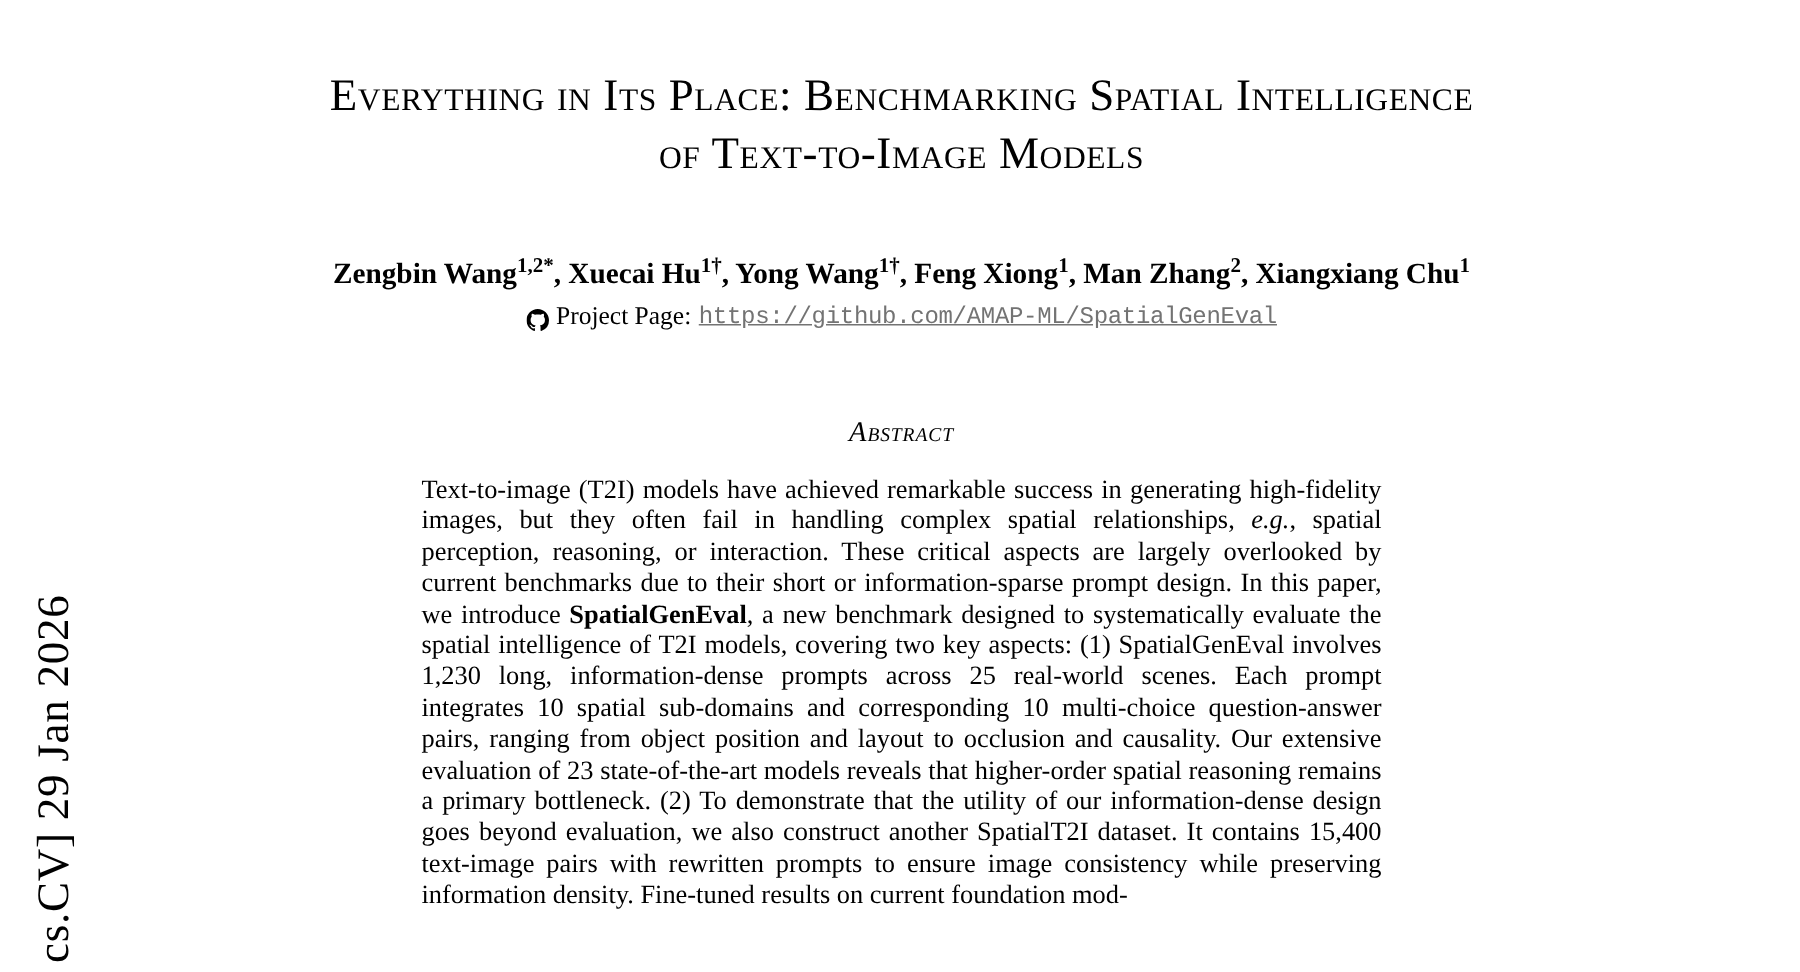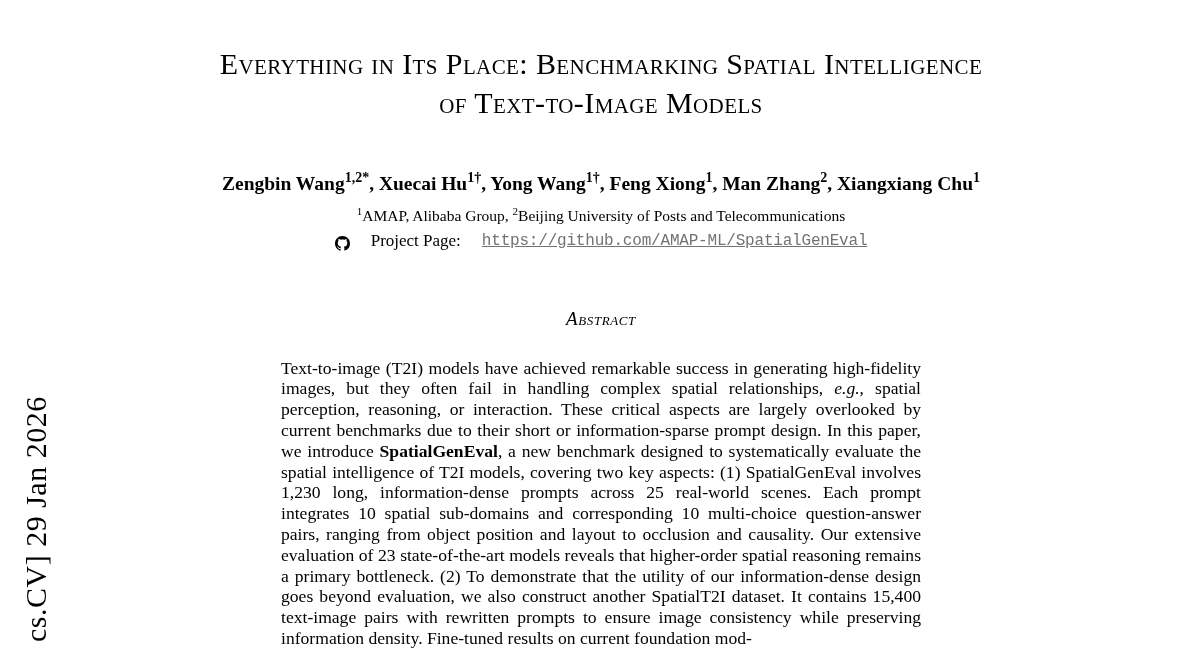--- a/index.html
+++ b/index.html
@@ -85,21 +85,21 @@
   }
 
   .projectline {
     margin-top: 4px;
     text-align: center;
     font-size: 17px;
     line-height: 22px;
     display: flex;
     align-items: center;
     justify-content: center;
-    gap: 21px;
+    gap: 5px;
   }
   .gh-icon {
     display: inline-block;
     width: 15px;
     height: 15px;
     position: relative;
     top: 2px;
   }
   .project-label {
     font-size: 17px;
@@ -114,21 +114,21 @@
   .abstract-head {
     margin-top: 56px;
     text-align: center;
     font-size: 19px;
     font-variant: small-caps;
     letter-spacing: 0.6px;
     font-style: italic;
   }
 
   .abstract-body {
-    margin: 28px auto 0 auto;
+    margin: 16px auto 0 auto;
     width: 640px;
     font-size: 17.6px;
     line-height: 20.8px;
     text-align: justify;
     text-justify: inter-word;
     hyphens: manual;
   }
   .abstract-body b { font-weight: bold; }
   .abstract-body i { font-style: italic; }
 </style>
@@ -138,21 +138,20 @@
 <div class="arxiv-stamp">
   <div class="stamp-text">cs.CV]  29 Jan 2026</div>
 </div>
 
 <div class="paper">
 
   <h1 class="title">Everything in Its Place:  Benchmarking Spatial Intelligence of Text-to-Image Models</h1>
 
   <div class="authors">Zengbin Wang<sup>1,2*</sup>, Xuecai Hu<sup>1†</sup>, Yong Wang<sup>1†</sup>, Feng Xiong<sup>1</sup>, Man Zhang<sup>2</sup>, Xiangxiang Chu<sup>1</sup></div>
 
-  <div class="affil"><sup>1</sup>AMAP, Alibaba Group, <sup>2</sup>Beijing University of Posts and Telecommunications</div>
 
   <div class="projectline">
     <span class="gh-icon">
       <svg width="15" height="15" viewBox="0 0 16 16" aria-hidden="true">
         <path fill="#000000" d="M8 0C3.58 0 0 3.58 0 8c0 3.54 2.29 6.53 5.47 7.59.4.07.55-.17.55-.38 0-.19-.01-.82-.01-1.49-2.01.37-2.53-.49-2.69-.94-.09-.23-.48-.94-.82-1.13-.28-.15-.68-.52-.01-.53.63-.01 1.08.58 1.23.82.72 1.21 1.87.87 2.33.66.07-.52.28-.87.51-1.07-1.78-.2-3.64-.89-3.64-3.95 0-.87.31-1.59.82-2.15-.08-.2-.36-1.02.08-2.12 0 0 .67-.21 2.2.82.64-.18 1.32-.27 2-.27.68 0 1.36.09 2 .27 1.53-1.04 2.2-.82 2.2-.82.44 1.1.16 1.92.08 2.12.51.56.82 1.27.82 2.15 0 3.07-1.87 3.75-3.65 3.95.29.25.54.73.54 1.48 0 1.07-.01 1.93-.01 2.2 0 .21.15.46.55.38A8.01 8.01 0 0 0 16 8c0-4.42-3.58-8-8-8z"></path>
       </svg>
     </span>
     <span class="project-label">Project Page:</span>
     <a class="project-url" href="#">https://github.com/AMAP-ML/SpatialGenEval</a>
   </div>

